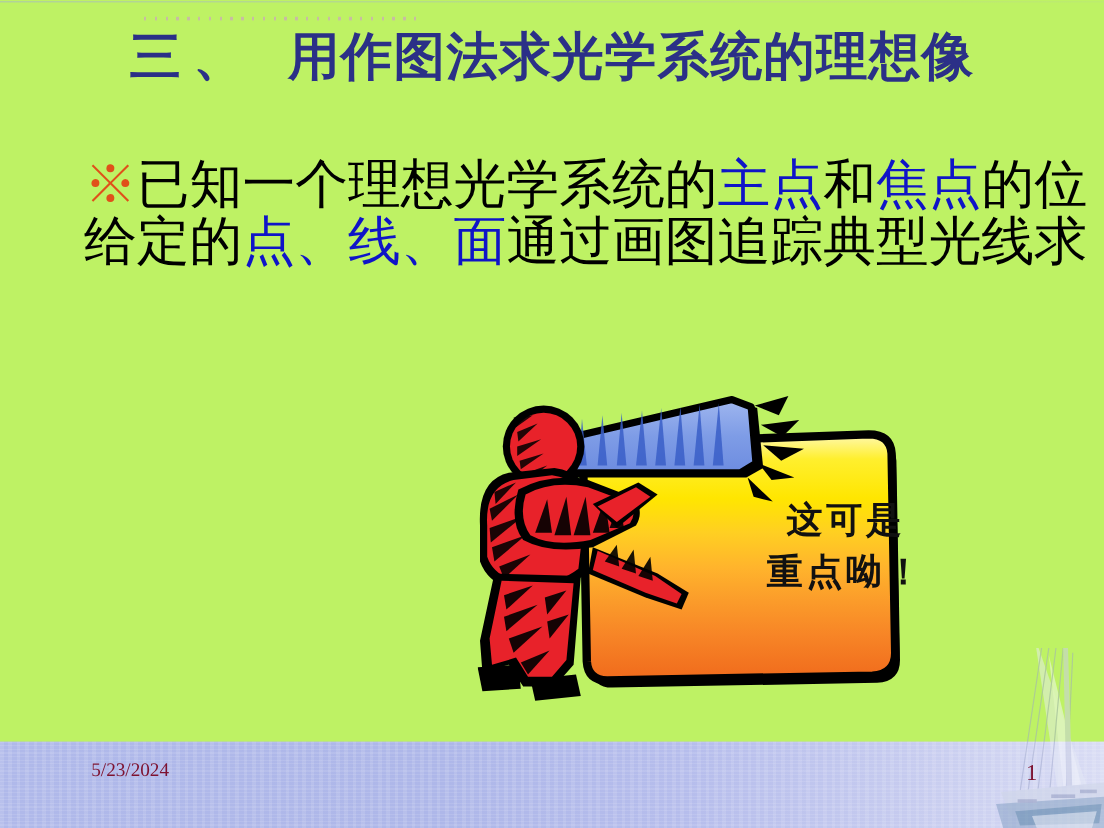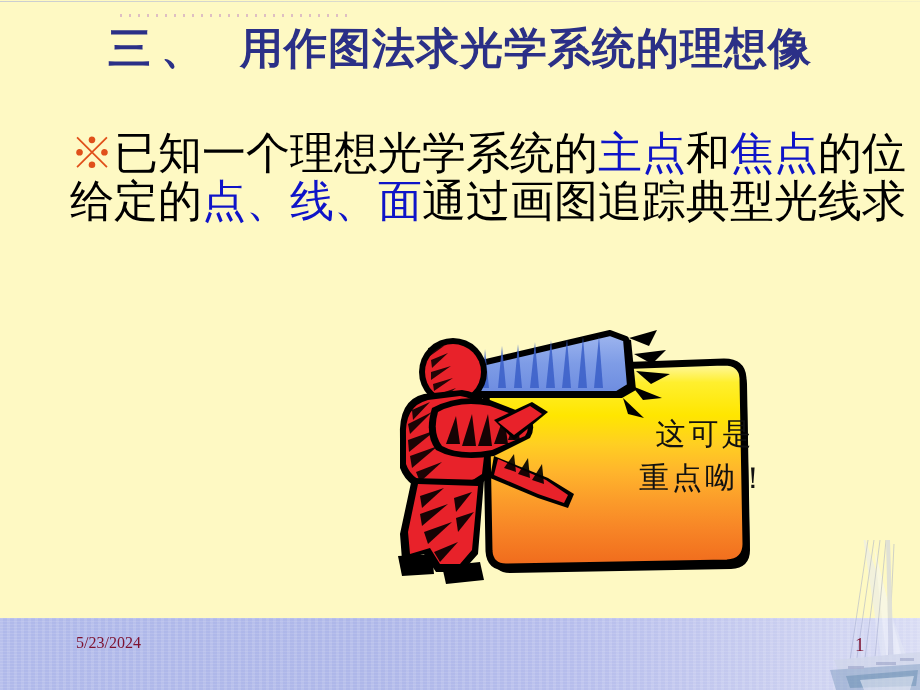--- a/index.html
+++ b/index.html
@@ -13,21 +13,21 @@
     overflow: hidden;
     font-family: "Liberation Serif", "DejaVu Serif", serif;
     position: relative;
   }
 
   #slide {
     position: absolute;
     left: 0; top: 0;
     width: 920px;
     height: 690px;
-    background: #fef9c3;
+    background: #bef264;
     overflow: hidden;
   }
 
   
   .top-rule {
     position: absolute;
     left: 0; top: 1px;
     width: 920px; height: 1px;
     background: linear-gradient(to right,
        rgba(160,170,220,0.55) 0%,
@@ -89,21 +89,21 @@
 
   
   #banner-text {
     position: absolute;
     left: 625px;
     top: 412px;
     width: 160px;
     color: #111111;
     font-size: 30px;
     line-height: 44px;
-    font-weight: 400;
+    font-weight: 700;
     text-align: center;
     font-family: "Liberation Serif", "DejaVu Serif", serif;
     letter-spacing: 3px;
   }
   #banner-text .bline { display: block; white-space: nowrap; }
 
   
   #footer-band {
     position: absolute;
     left: 0; top: 618px;

